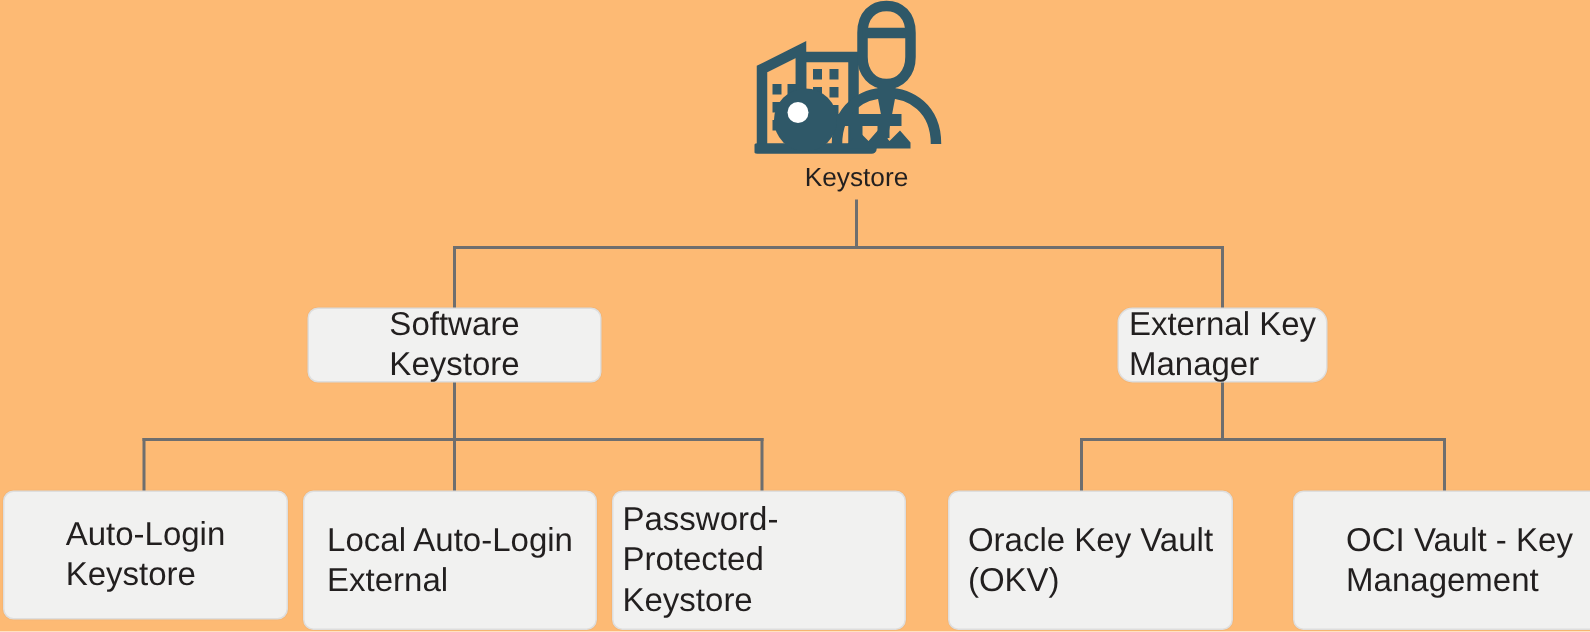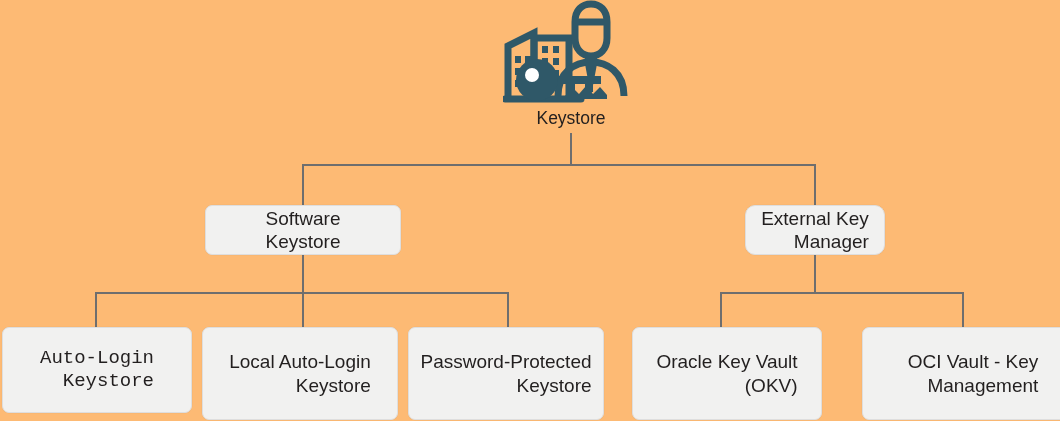--- a/index.html
+++ b/index.html
@@ -54,38 +54,38 @@
   
   .node-box {
     position: absolute;
     box-sizing: border-box;
     background: #f1f1f0;
     border: 1px solid #dedede;
     border-radius: 7px;
     display: flex;
     align-items: center;
     justify-content: center;
-    text-align: right;
+    text-align: left;
     color: #221f1f;
-    font-size: 19px;
+    font-size: 22px;
     line-height: 1.22;
     padding: 4px 6px;
     box-shadow: 0 0 0 0.5px rgba(0,0,0,0.03);
   }
   .node-box .label {
     display: block;
     white-space: pre-line;
   }
 
   
   #node-software-keystore { left: 205px; top: 205px; width: 196px; height: 50px; }
   #node-external-key-manager { left: 745px; top: 205px; width: 140px; height: 50px; border-radius: 10px; }
 
   
-  #node-auto-login        { left: 2px;   top: 327px; width: 190px; height: 86px; font-family: Liberation Mono, monospace; }
+  #node-auto-login        { left: 2px;   top: 327px; width: 190px; height: 86px; }
   #node-local-auto-login  { left: 202px; top: 327px; width: 196px; height: 93px; }
   #node-password-protected{ left: 408px; top: 327px; width: 196px; height: 93px; }
   #node-oracle-key-vault  { left: 632px; top: 327px; width: 190px; height: 93px; }
   #node-oci-vault         { left: 862px; top: 327px; width: 222px; height: 93px; }
 </style>
 </head>
 <body>
 
 <div id="diagram-root">
 
@@ -171,21 +171,21 @@
 Manager</span>
   </div>
 
   <div class="node-box" id="node-auto-login">
     <span class="label">Auto-Login
 Keystore</span>
   </div>
 
   <div class="node-box" id="node-local-auto-login">
     <span class="label">Local Auto-Login
-Keystore</span>
+External</span>
   </div>
 
   <div class="node-box" id="node-password-protected">
     <span class="label">Password-Protected
 Keystore</span>
   </div>
 
   <div class="node-box" id="node-oracle-key-vault">
     <span class="label">Oracle Key Vault
 (OKV)</span>

